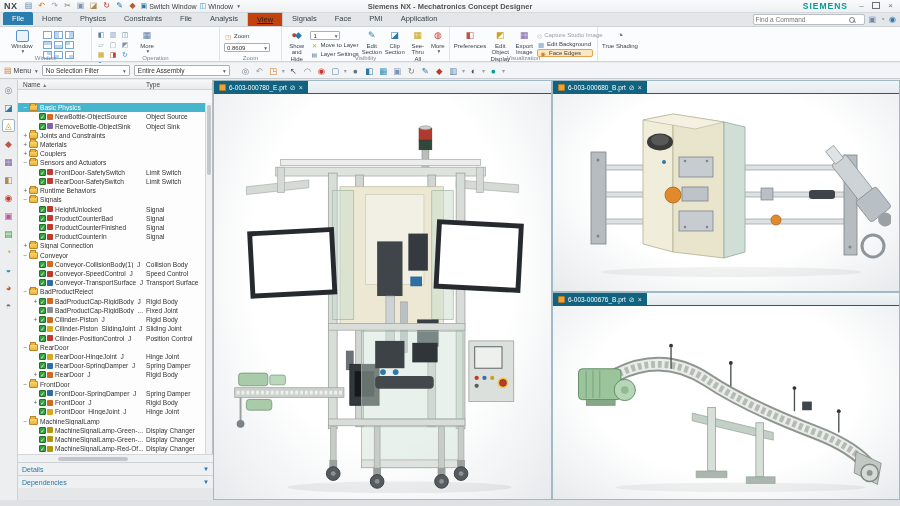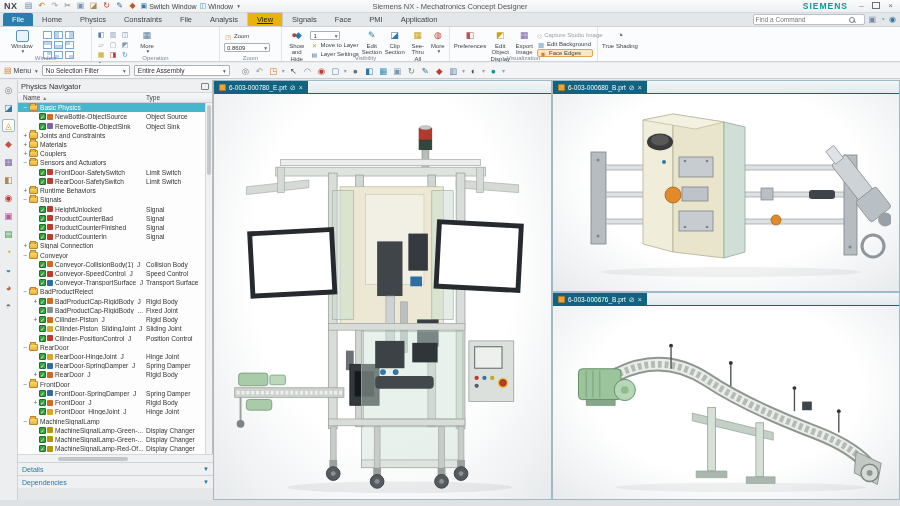--- a/index.html
+++ b/index.html
@@ -9,32 +9,32 @@
   
   .titlebar { position:absolute; left:0; top:0; width:900px; height:13px;
     background:linear-gradient(#fafbfc,#eef0f1); border-bottom:1px solid #d7dadc;
     display:flex; align-items:center; font-size:7.5px; }
   .nx-logo { font-weight:bold; font-size:9px; color:#3f464c; margin:0 6px 0 4px; letter-spacing:.5px; }
   .qat { display:flex; align-items:center; gap:3px; }
   .qat .chip { width:10px; height:10px; display:flex; align-items:center; justify-content:center;
     font-size:8px; line-height:10px; }
   .qat-label { color:#444; font-size:7px; margin-left:3px; display:flex; align-items:center; gap:2px; }
   .app-title { position:absolute; left:0; top:0; width:100%; text-align:center; font-size:7.5px;
-    color:#555; line-height:13px; pointer-events:none; }
+    color:#555; line-height:13px; pointer-events:none;font-weight:bold; }
   .brand { position:absolute; right:52px; top:0; line-height:13px; color:#0a9a9a; font-weight:bold;
     font-size:8.5px; letter-spacing:1px; }
   .winbtns { position:absolute; right:4px; top:1px; display:flex; gap:5px; }
   .winbtns span { width:11px; height:10px; text-align:center; line-height:10px; font-size:8px; color:#6b7176; }
 
   
   .tabrow { position:absolute; left:0; top:13px; width:900px; height:14px; background:#e4e7e9;
     border-bottom:1px solid #cfd3d6; display:flex; align-items:flex-end; font-size:7.5px; }
   .tab { padding:0 9px; line-height:13px; color:#3c4349; }
   .tab.file { background:#2a7eae; color:#fff; border-radius:2px 2px 0 0; margin-left:3px; }
-  .tab.active { background:#eab308; border:1px solid #c6cacd; border-bottom:none; color:#222;text-decoration:underline; }
+  .tab.active { background:#c2410c; border:1px solid #c6cacd; border-bottom:none; color:#222;text-decoration:underline; }
   .tabrow-right { position:absolute; right:4px; top:1px; display:flex; align-items:center; gap:4px; }
   .findbox { width:112px; height:11px; background:#fff; border:1px solid #b9bfc4; border-radius:2px;
     display:flex; align-items:center; padding:0 2px; }
   .findbox input { border:none; outline:none; width:92px; font-size:6.5px; color:#8a9097;
     font-family:"Liberation Sans",sans-serif; background:transparent; }
   .mag { position:relative; width:8px; height:8px; }
   .mag::before { content:""; position:absolute; left:1px; top:1px; width:4px; height:4px;
     border:1px solid #7c838a; border-radius:50%; }
   .mag::after { content:""; position:absolute; left:5.5px; top:5.5px; width:3px; height:1px;
     background:#7c838a; transform:rotate(45deg); }
@@ -174,21 +174,21 @@
     <div class="app-title">Siemens NX - Mechatronics Concept Designer</div>
     <div class="brand">SIEMENS</div>
     <div class="winbtns">
       <span>–</span>
       <span style="font-size:7px;border:1px solid #6b7176;width:8px;height:7px;line-height:6px;margin-top:1px;"></span>
       <span>×</span>
     </div>
   </div>
 
   <div class="tabrow">
-    <div id="menu-tabs" style="display:flex;align-items:center;height:14px;">
+    <div id="menu-tabs" style="display:flex;align-items:flex-start;height:14px;">
         <span class="tab file">File</span>
         <span class="tab">Home</span>
         <span class="tab">Physics</span>
         <span class="tab">Constraints</span>
         <span class="tab">File</span>
         <span class="tab">Analysis</span>
         <span class="tab active">View</span>
         <span class="tab">Signals</span>
         <span class="tab">Face</span>
         <span class="tab">PMI</span>
@@ -411,24 +411,20 @@
         <span class="chip" style="color: rgb(192, 57, 43);">◉</span>
         <span class="chip" style="color: rgb(184, 92, 158);">▣</span>
         <span class="chip" style="color: rgb(61, 163, 61);">▤</span>
         <span class="chip" style="color: rgb(202, 162, 29);">◔</span>
         <span class="chip" style="color: rgb(46, 139, 181);">◒</span>
         <span class="chip" style="color: rgb(184, 92, 46);">◕</span>
         <span class="chip" style="color: rgb(107, 113, 118);">◓</span>
       </div>
 
     <div class="nav">
-      <div class="nav-head">
-        <span>Physics Navigator</span>
-        <span class="popout"></span>
-      </div>
       <div class="colhead">
         <span class="cn"><span>Name</span> <span class="sort">▲</span></span>
         <span class="ct">Type</span>
       </div>
       <div class="tree" id="tree">
           <div class="trow sel" style="padding-left: 4px;">
             <span class="exp">−</span>
             <span class="folder"></span>
             <span class="nm">Basic Physics</span>
           </div>

